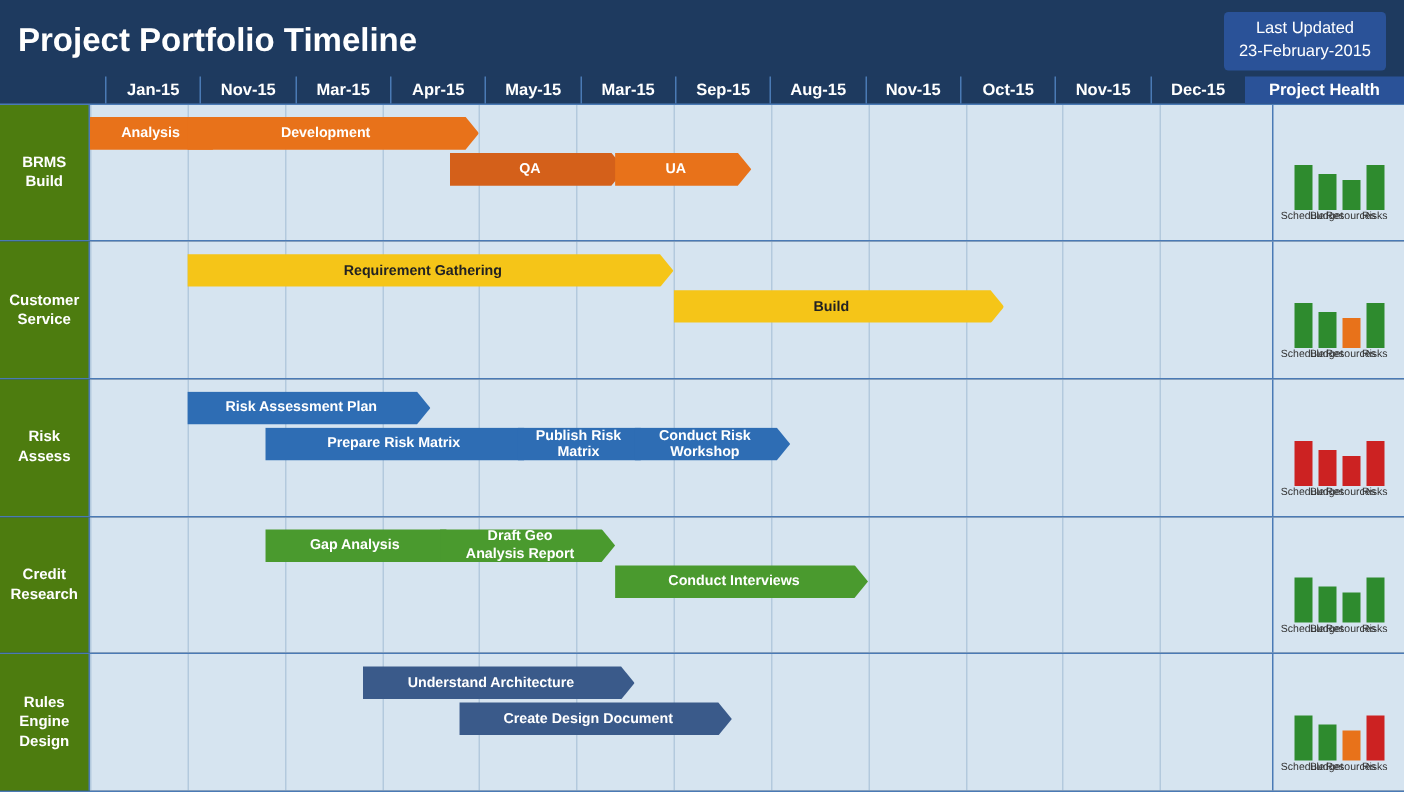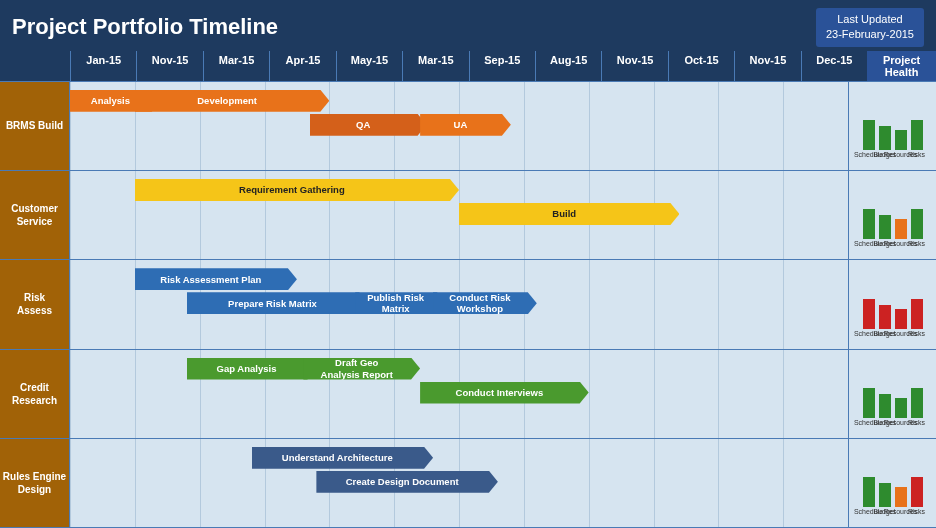--- a/index.html
+++ b/index.html
@@ -8,29 +8,29 @@
     .container { width: 936px; height: 528px; background: #1e3a5f; display: flex; flex-direction: column; }
 
     
     .header { display: flex; background: #1e3a5f; padding: 8px 12px 4px 12px; align-items: center; }
     .header-title { color: white; font-size: 22px; font-weight: bold; flex: 1; }
     .header-updated { background: #2a5298; color: white; font-size: 11px; text-align: center; padding: 4px 10px; border-radius: 3px; line-height: 1.4; }
 
     
     .months-row { display: flex; background: #1e3a5f; padding: 0 0 0 70px; border-bottom: 1px solid #4a7ab5; }
     .month-header { flex: 1; text-align: center; color: white; font-size: 11px; font-weight: bold; padding: 3px 0; border-left: 1px solid #4a7ab5; }
-    .project-health-header { width: 69px; background: #2a5298; color: white; font-size: 11px; text-align: center; padding: 3px 4px; font-weight: bold; }
+    .project-health-header { width: 106px; background: #2a5298; color: white; font-size: 11px; text-align: center; padding: 3px 4px; font-weight: bold; }
 
     
     .main { display: flex; flex: 1; }
     .timeline-area { flex: 1; display: flex; flex-direction: column; }
 
     
     .project-row { display: flex; flex: 1; border-bottom: 1px solid #4a7ab5; }
-    .row-label { width: 70px; background: #a16207; display: flex; align-items: center; justify-content: center; padding: 2px; border-right: 1px solid #4a7ab5; }
+    .row-label { width: 60px; background: #4d7c0f; display: flex; align-items: center; justify-content: center; padding: 2px; border-right: 1px solid #4a7ab5; }
     .row-label-text { color: white; font-size: 10px; font-weight: bold; text-align: center; line-height: 1.3; }
     .row-content { flex: 1; background: #d6e4f0; position: relative; overflow: hidden; }
     .row-health { width: 88px; background: #d6e4f0; border-left: 1px solid #4a7ab5; display: flex; flex-direction: column; align-items: center; justify-content: flex-end; padding: 2px 2px 12px 2px; }
 
     
     .health-bars { display: flex; align-items: flex-end; gap: 2px; height: 36px; }
     .health-bar { width: 14px; display: flex; flex-direction: column; align-items: center; }
     .health-bar-fill { width: 12px; }
     .health-label { font-size: 7px; color: #333; margin-top: 1px; text-align: center; }
 

